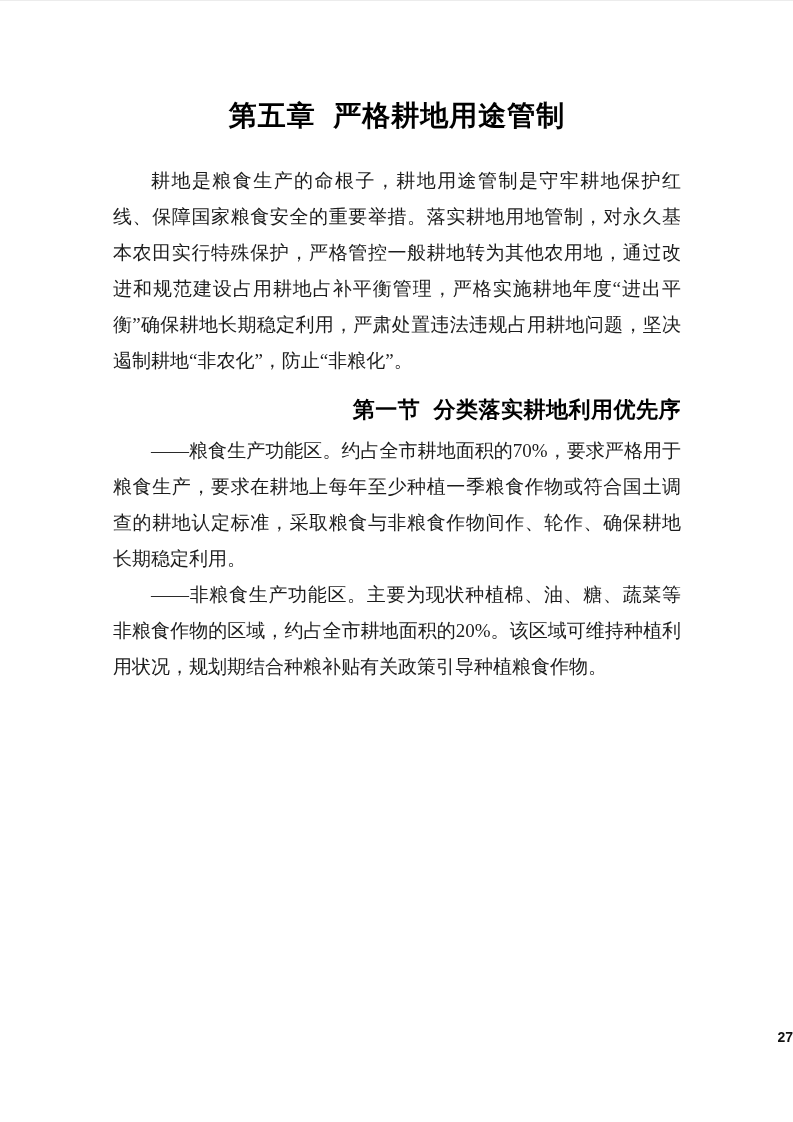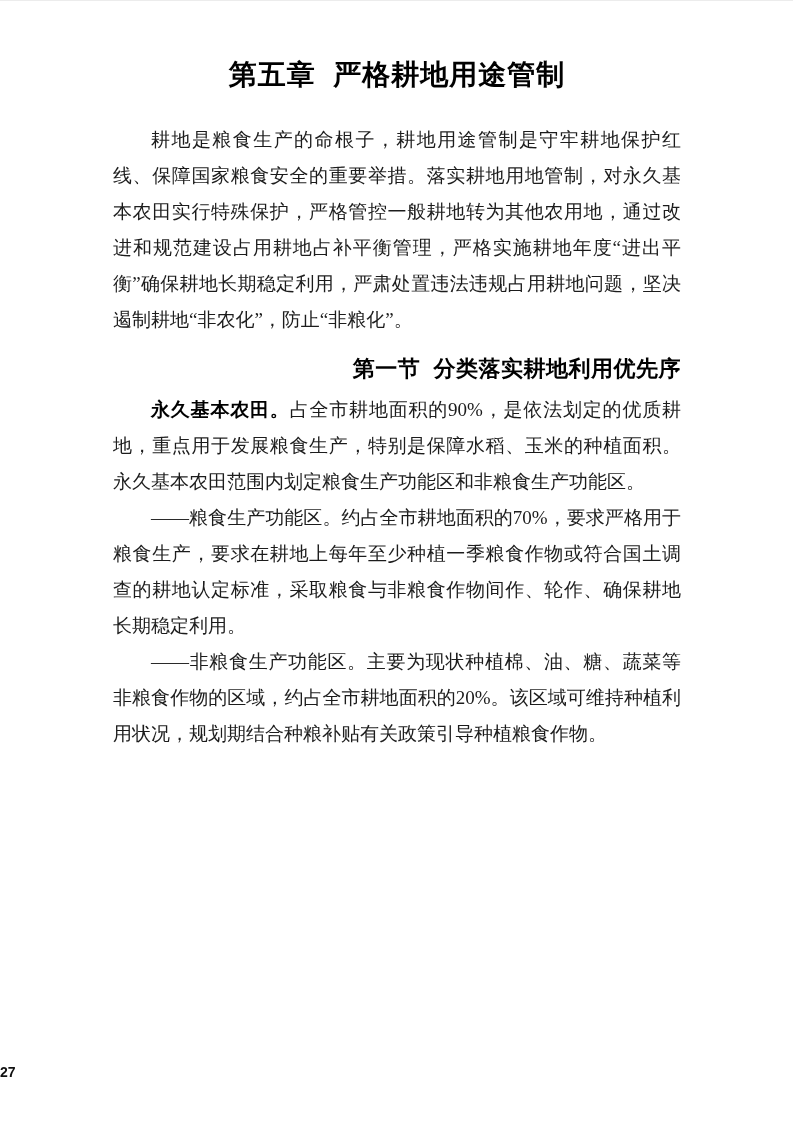--- a/index.html
+++ b/index.html
@@ -15,21 +15,21 @@
     overflow: hidden;
     border-top: 1px solid #ececec;
     box-sizing: border-box;
     font-family: "Liberation Serif", serif;
   }
   .content {
     padding: 0 112px 0 113px;
   }
   .chapter-title {
     margin: 0;
-    padding-top: 53px;
+    padding-top: 94px;
     font-family: "Liberation Sans", sans-serif;
     font-weight: bold;
     font-size: 28px;
     line-height: 42px;
     letter-spacing: 1px;
     text-align: center;
     color: #000000;
     white-space: pre-wrap;
   }
   p.body {
@@ -57,42 +57,41 @@
     line-height: 38px;
     letter-spacing: 0.5px;
     text-align: right;
     color: #000000;
     white-space: pre-wrap;
   }
   .page-number {
     position: absolute;
     left: 0;
     right: 0;
-    top: 1063px;
-    text-align: left;
+    top: 1028px;
+    text-align: right;
     font-family: "Liberation Sans", sans-serif;
     font-size: 14px;
     font-weight: bold;
     color: #111111;
   }
 </style>
 </head>
 <body>
 
 <div class="page">
   <div class="content">
 
     <h1 class="chapter-title">第五章  严格耕地用途管制</h1>
 
     <p class="body first"><span class="lead"></span><span>耕地是粮食生产的命根子，耕地用途管制是守牢耕地保护红线、保障国家粮食安全的重要举措。落实耕地用地管制，对永久基本农田实行特殊保护，严格管控一般耕地转为其他农用地，通过改进和规范建设占用耕地占补平衡管理，严格实施耕地年度“进出平衡”确保耕地长期稳定利用，严肃处置违法违规占用耕地问题，坚决遏制耕地“非农化”，防止“非粮化”。</span></p>
 
     <h2 class="section-title">第一节  分类落实耕地利用优先序</h2>
 
 
-    <p class="body"><span class="lead">永久基本农田。</span><span>占全市耕地面积的90%，是依法划定的优质耕地，重点用于发展粮食生产，特别是保障水稻、玉米的种植面积。永久基本农田范围内划定粮食生产功能区和非粮食生产功能区。</span></p>
 
     <p class="body"><span class="lead"></span><span>——粮食生产功能区。约占全市耕地面积的70%，要求严格用于粮食生产，要求在耕地上每年至少种植一季粮食作物或符合国土调查的耕地认定标准，采取粮食与非粮食作物间作、轮作、确保耕地长期稳定利用。</span></p>
 
     <p class="body"><span class="lead"></span><span>——非粮食生产功能区。主要为现状种植棉、油、糖、蔬菜等非粮食作物的区域，约占全市耕地面积的20%。该区域可维持种植利用状况，规划期结合种粮补贴有关政策引导种植粮食作物。</span></p>
 
 
   </div>
 
   <div class="page-number">27</div>
 </div>

